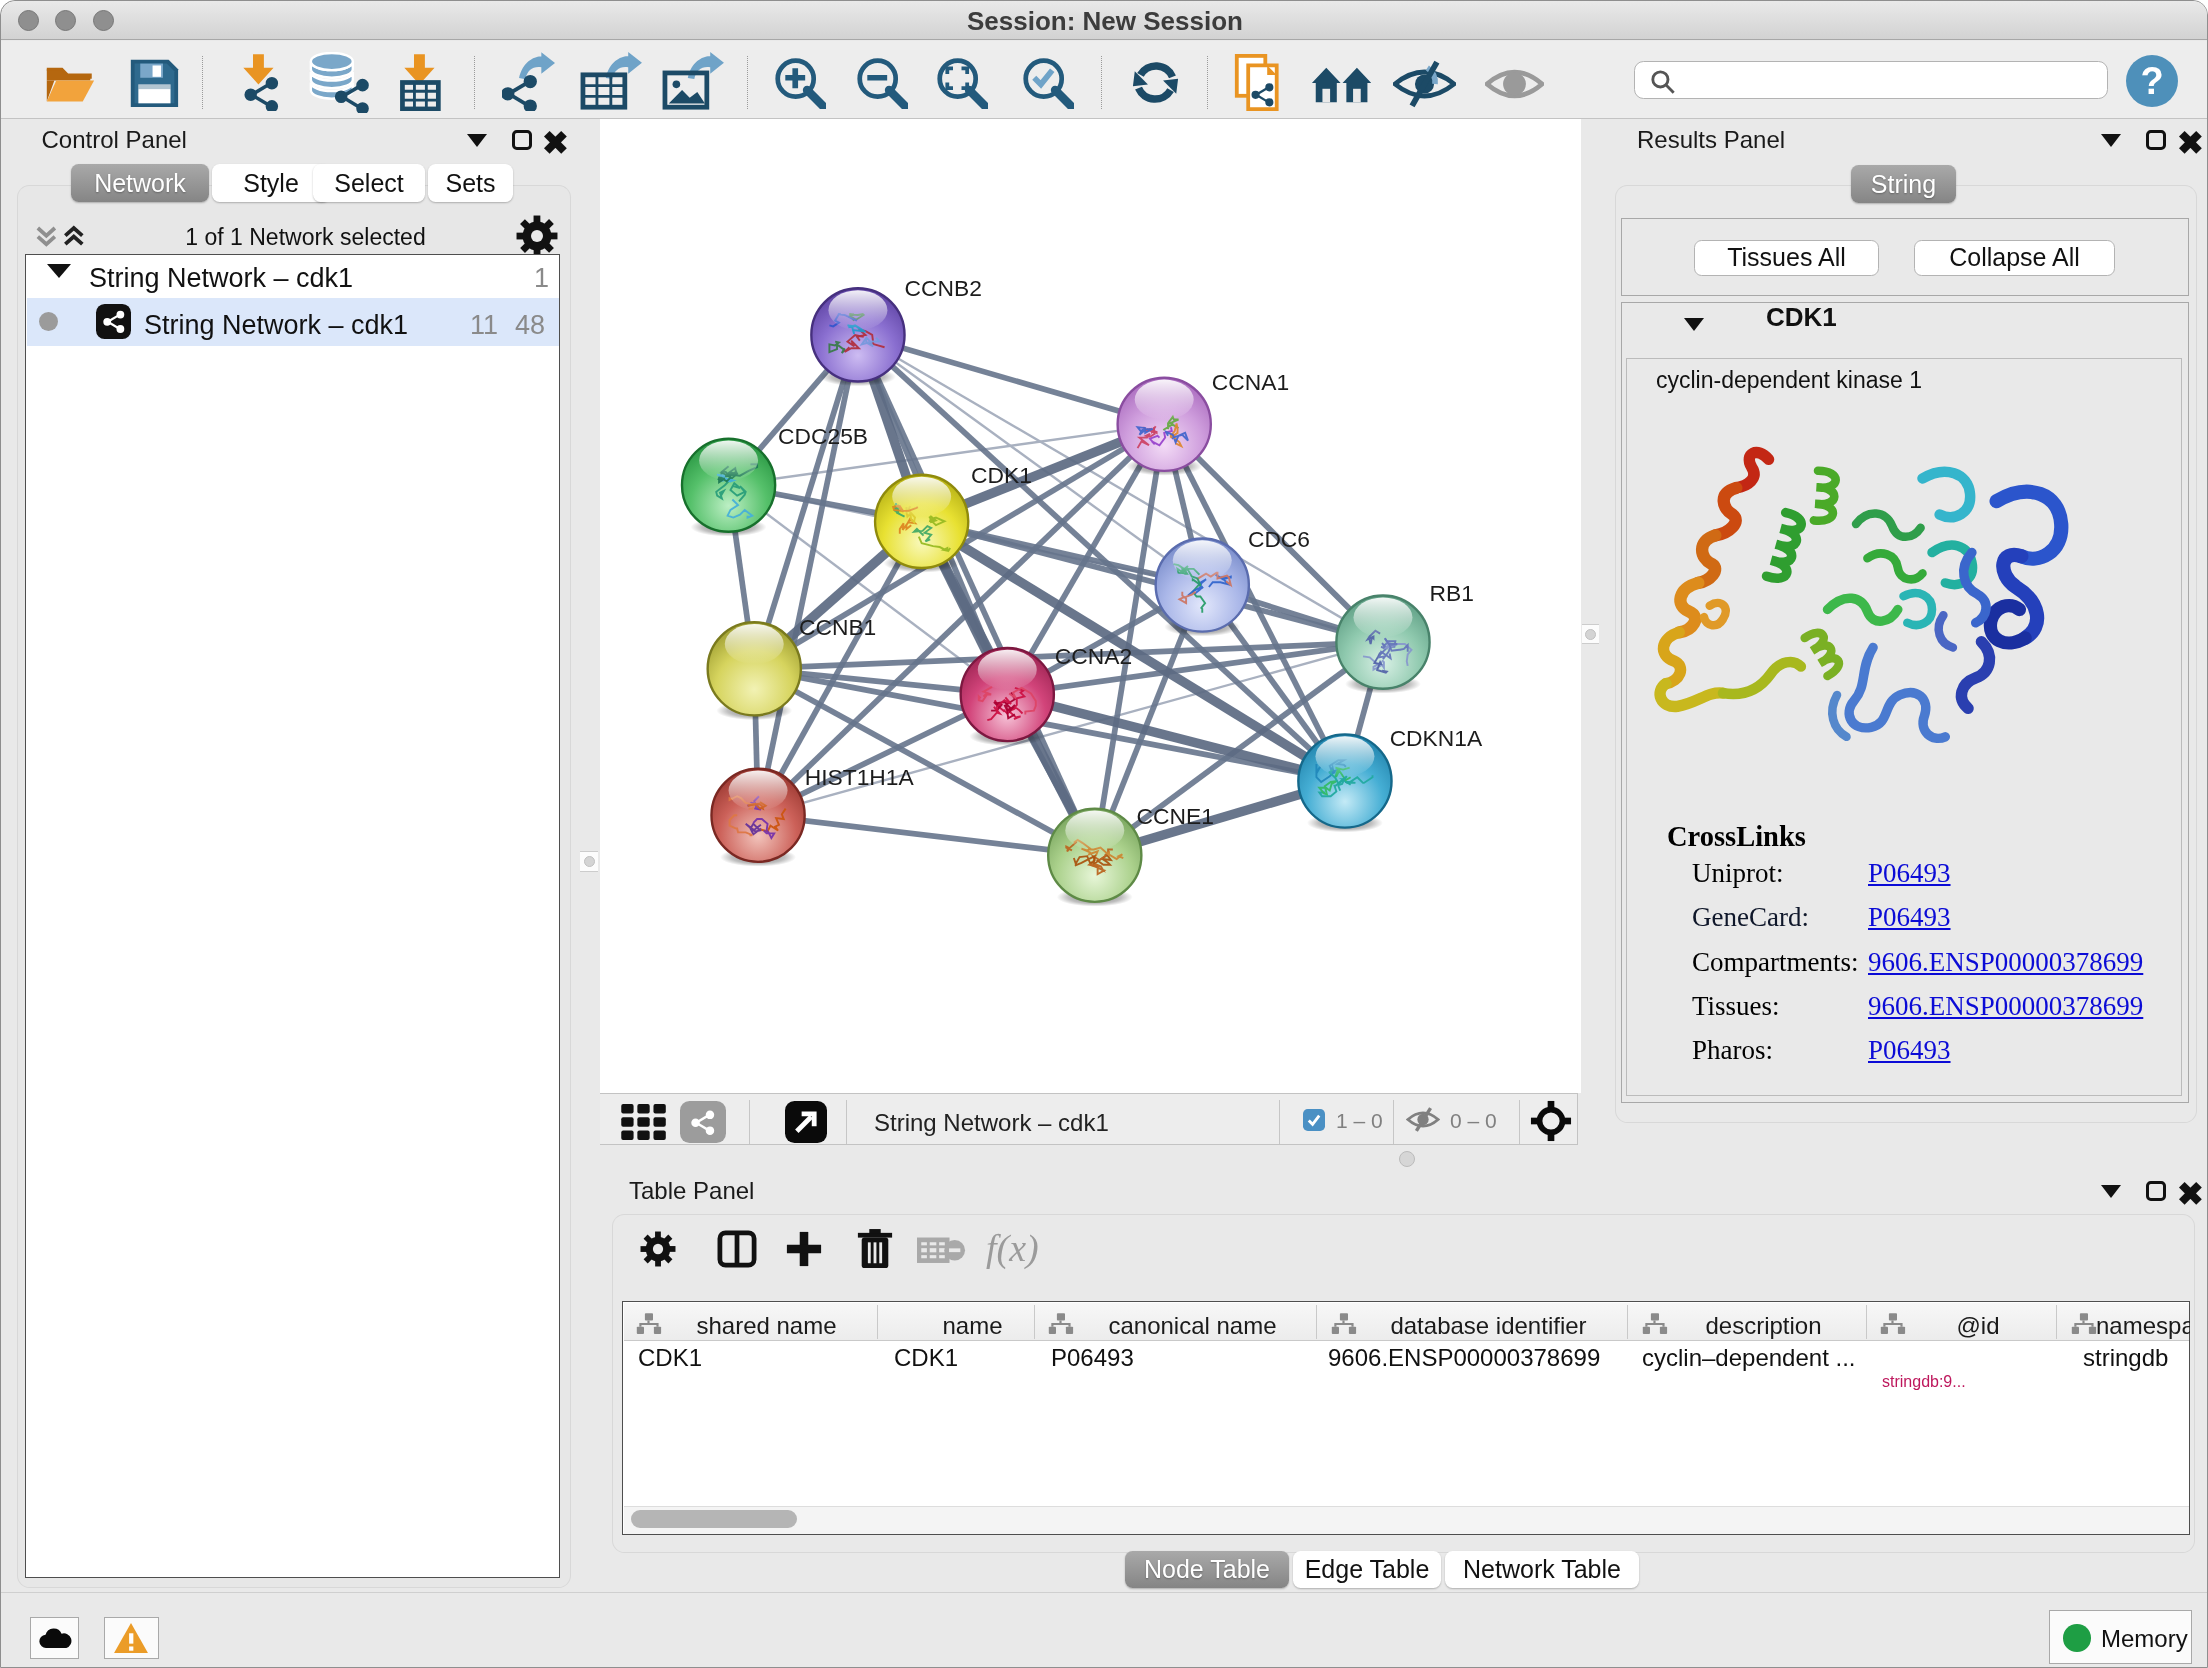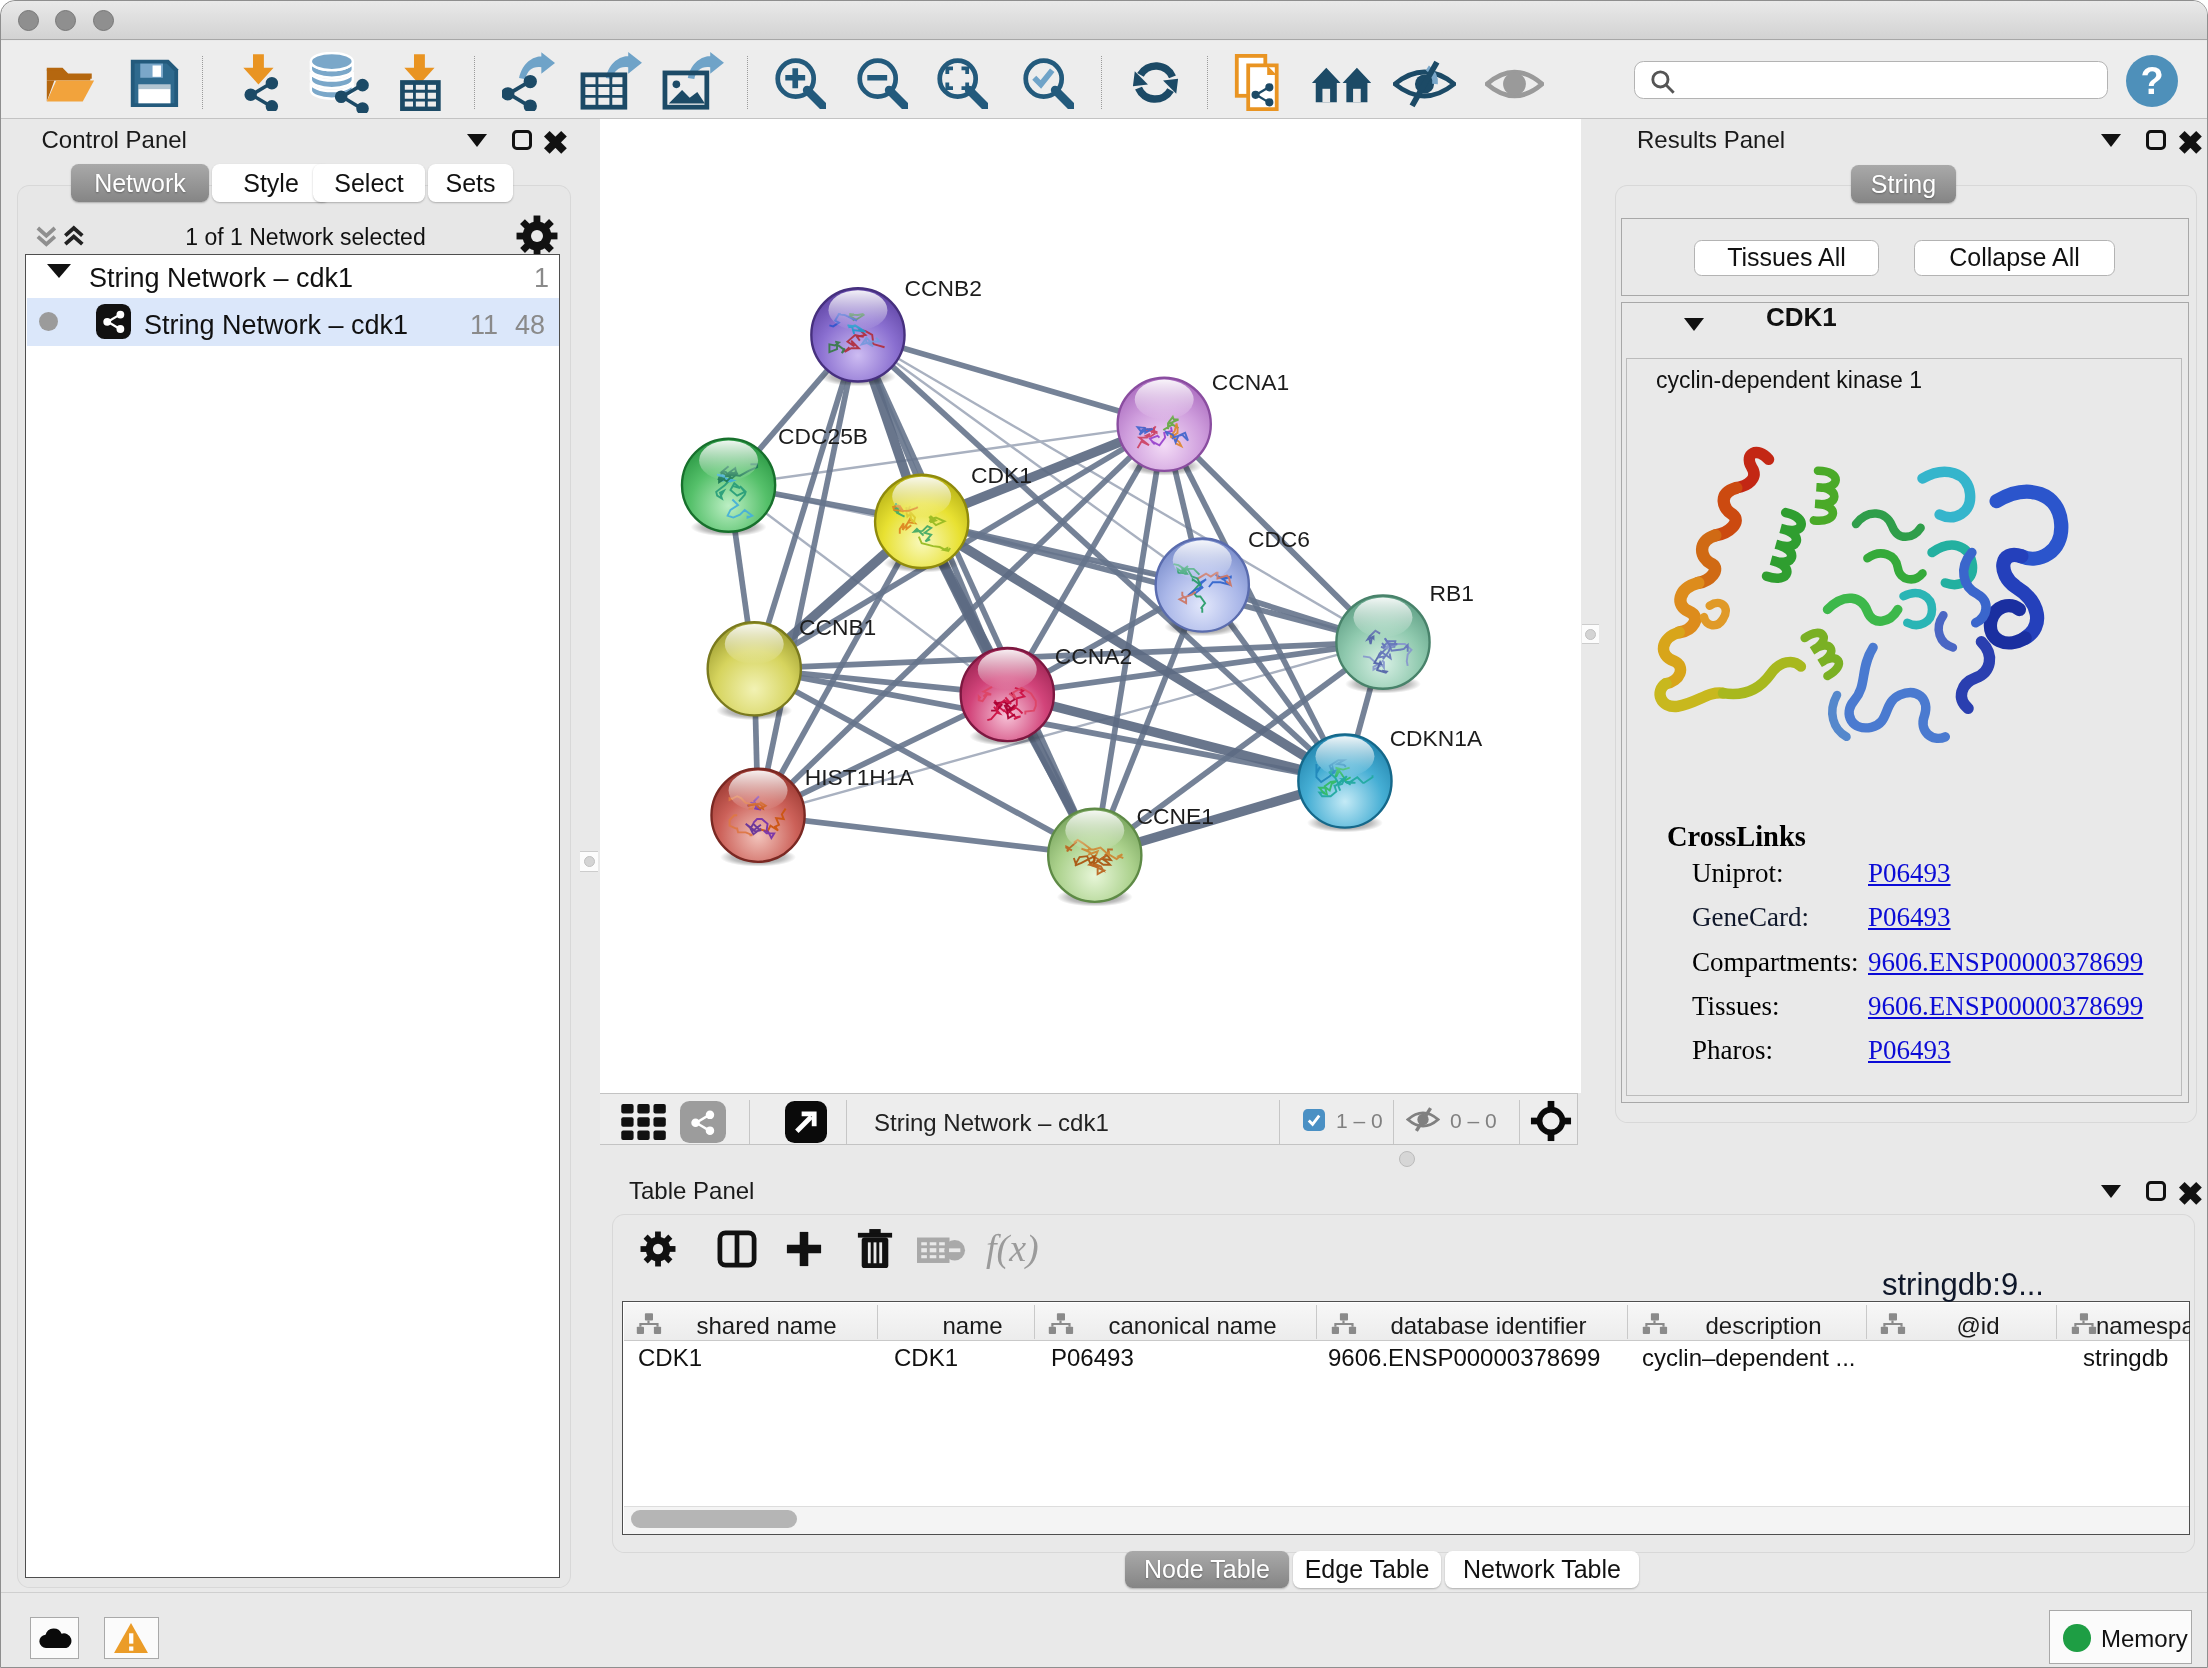--- a/index.html
+++ b/index.html
@@ -16,20 +16,21 @@
   border-right:10.5px solid transparent; border-top:13.3px solid #111; }
 .link { color:#0b0bd6; text-decoration:underline; }
 </style></head>
 <body>
 <div id="win">
 
 <div class="abs" style="left:0;top:0;width:2208px;height:39px;background:linear-gradient(#e9e9e9,#d2d2d2);border-bottom:1px solid #a7a7a7;border-radius:15px 15px 0 0"></div>
 <div class="abs" style="left:17px;top:8.6px;width:21px;height:21px;border-radius:50%;background:#8f8f8f;border:1px solid #777"></div>
 <div class="abs" style="left:54px;top:8.6px;width:21px;height:21px;border-radius:50%;background:#8f8f8f;border:1px solid #777"></div>
 <div class="abs" style="left:92px;top:8.6px;width:21px;height:21px;border-radius:50%;background:#8f8f8f;border:1px solid #777"></div>
+<div class="abs" style="left:0;top:4.8px;width:2208px;text-align:center;font-size:26px;font-weight:bold;color:#3c3c3c">Session: New Session</div>
 
 <div class="abs" style="left:0;top:40px;width:2208px;height:78px;background:#ededed;border-bottom:1px solid #c3c3c3"></div>
 <svg style="position:absolute;left:42px;top:55px" width="53" height="53" viewBox="0 0 56 56">
       <path d="M4 14 L20 14 L26 20 L50 20 L50 26 L4 26 Z" fill="#b5670f"></path>
       <path d="M4 14 L4 48 L12 26 L4 26 Z" fill="#b5670f"></path>
       <path d="M4 48 L14 26 L54 26 L42 48 Z" fill="#f2a33c"></path>
       <path d="M4 14 L20 14 L26 20 L50 20 L50 24" fill="none" stroke="#b5670f" stroke-width="3"></path>
     </svg>
     <svg style="position:absolute;left:126px;top:55px" width="53" height="53" viewBox="0 0 56 56">
       <path d="M4 4 L44 4 L54 14 L54 54 L4 54 Z" fill="#235a7c"></path>
@@ -719,21 +720,21 @@
         <g stroke="#8a8a8a" stroke-width="2.4" fill="none">
           <path d="M15 9 L15 13 M6 16 L6 13 L25 13 L25 16"></path>
         </g>
       </svg></div>
 <div class="abs" style="left:2095px;top:1311px;width:94px;font-size:24px;color:#1a1a1a;white-space:nowrap;overflow:hidden">namespace</div>
 <div class="abs" style="left:637px;top:1343px;font-size:24px;color:#111;white-space:nowrap">CDK1</div>
 <div class="abs" style="left:893px;top:1343px;font-size:24px;color:#111;white-space:nowrap">CDK1</div>
 <div class="abs" style="left:1050px;top:1343px;font-size:24px;color:#111;white-space:nowrap">P06493</div>
 <div class="abs" style="left:1327px;top:1343px;font-size:24px;color:#111;white-space:nowrap">9606.ENSP00000378699</div>
 <div class="abs" style="left:1641px;top:1343px;font-size:24px;color:#111;white-space:nowrap">cyclin–dependent ...</div>
-<div class="abs" style="left:1881px;top:1266px;font-size:31px;color:#0f172a;white-space:nowrap">stringdb:9...</div>
+<div class="abs" style="left:1881px;top:1372px;font-size:16px;color:#be185d;white-space:nowrap">stringdb:9...</div>
 <div class="abs" style="left:2082px;top:1343px;font-size:24px;color:#111;white-space:nowrap">stringdb</div>
 <div class="abs" style="left:623px;top:1505px;width:1565px;height:27.6px;background:#f4f4f4;border-top:1px solid #ddd"></div>
 <div class="abs" style="left:630px;top:1509px;width:166px;height:18px;background:#b5b5b5;border-radius:9.5px"></div>
 
 <div class="tab tabsel" style="left:1124px;top:1550px;width:164px;height:37px;line-height:37px;font-size:25px">Node Table</div>
 <div class="tab" style="left:1292px;top:1550px;width:148px;height:37px;line-height:37px;font-size:25px">Edge Table</div>
 <div class="tab" style="left:1444px;top:1550px;width:194px;height:37px;line-height:37px;font-size:25px">Network Table</div>
 
 <div class="abs" style="left:0;top:1591px;width:2208px;height:77px;background:#e9e9e9;border-top:1.9px solid #cfcfcf"></div>
 <div class="abs" style="left:28.5px;top:1616px;width:49px;height:42px;background:#fbfbfb;border:1.9px solid #a9a9a9"></div>

